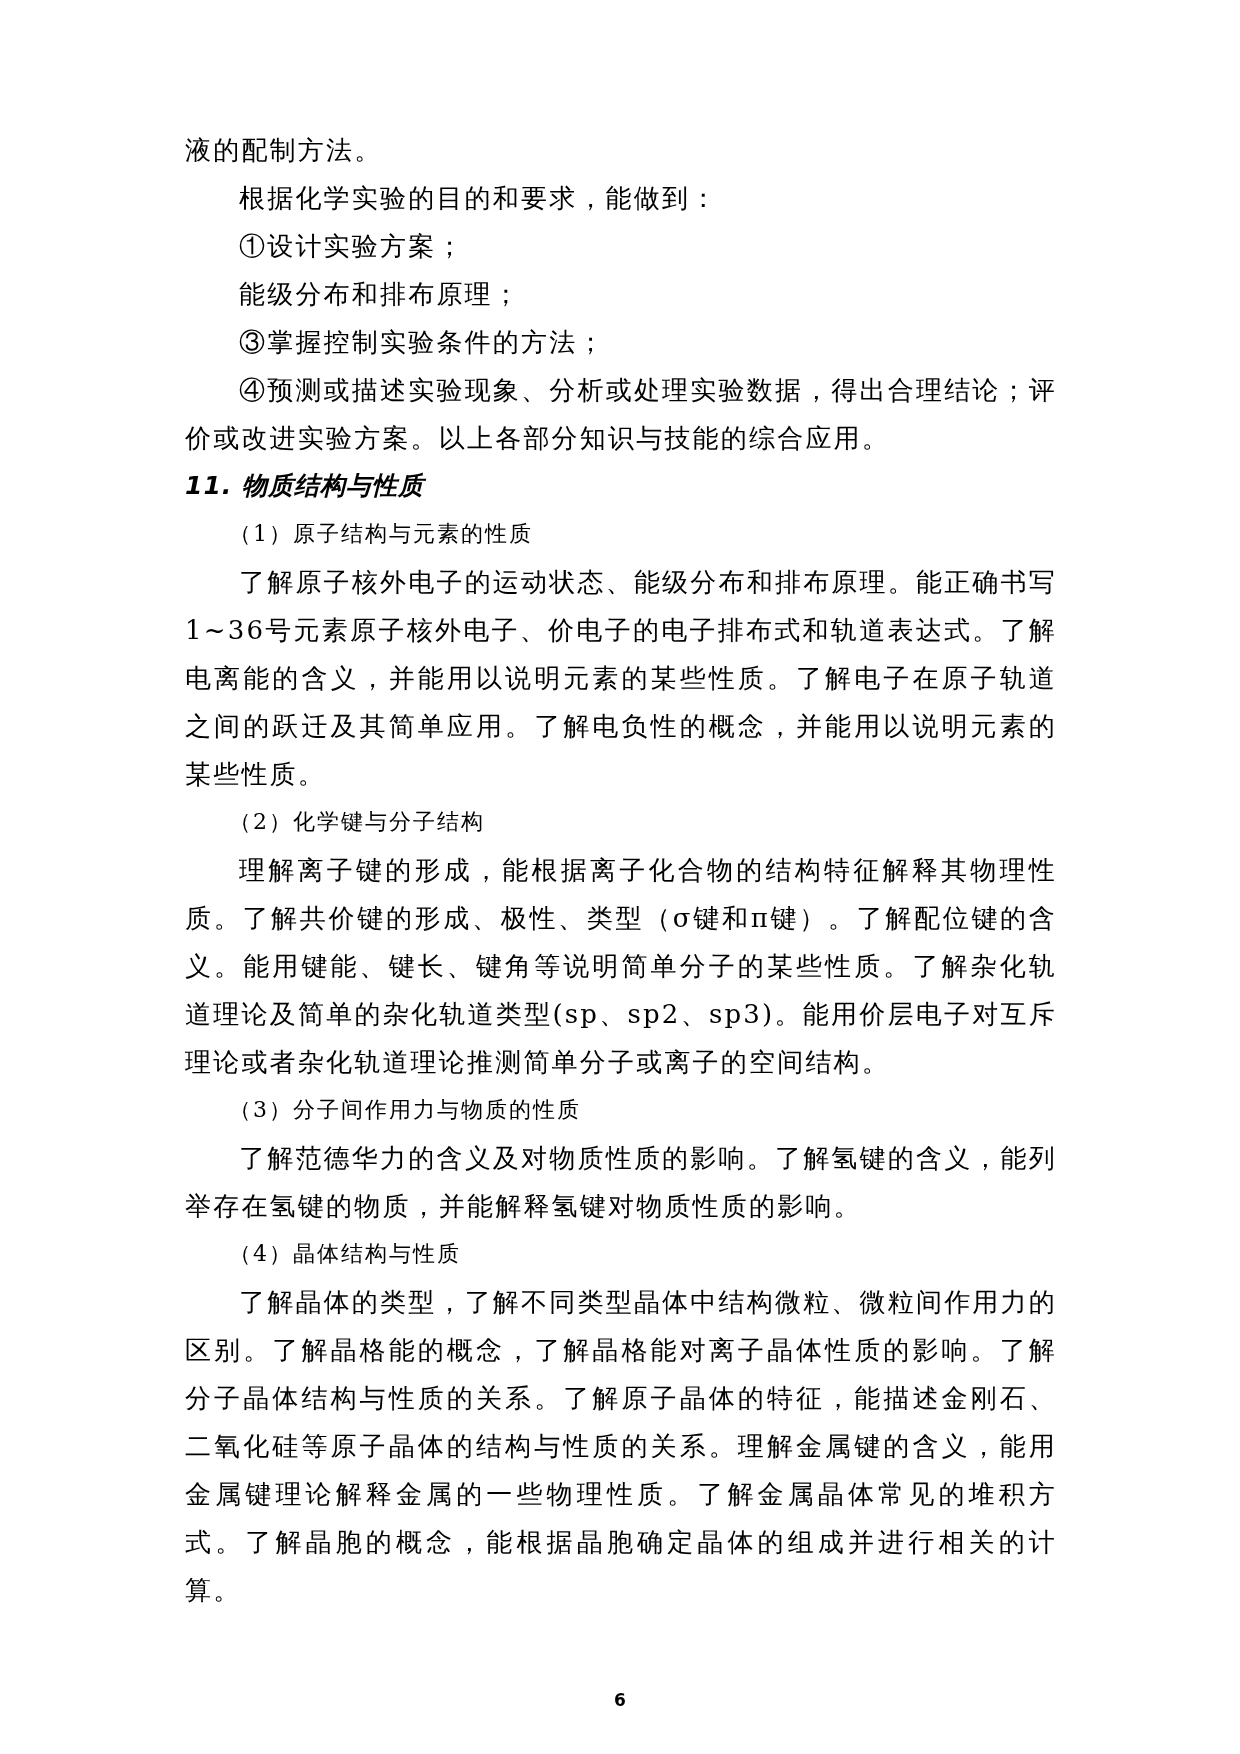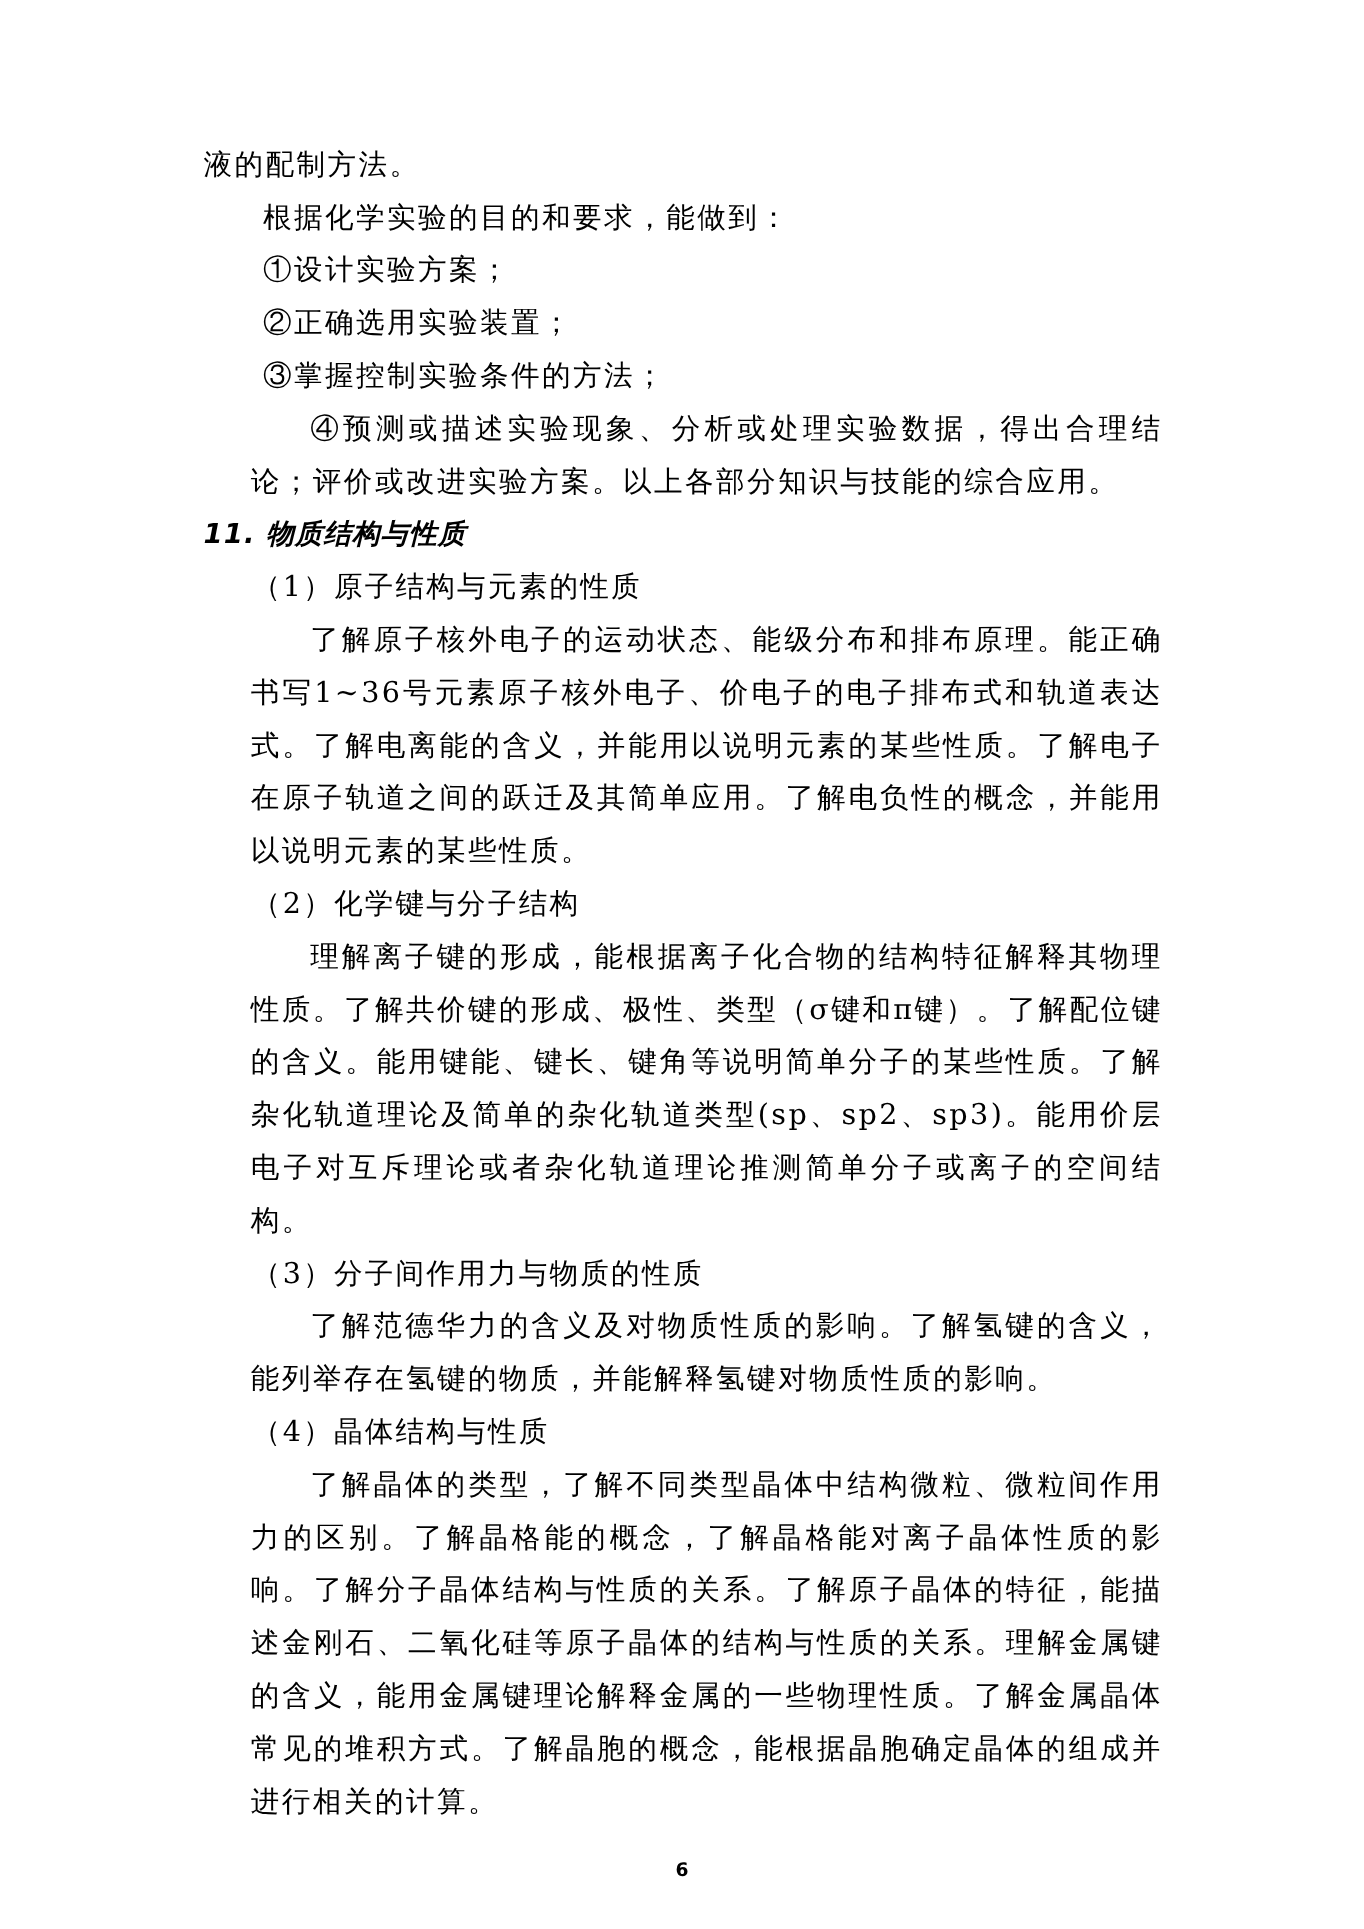--- a/index.html
+++ b/index.html
@@ -1,34 +1,34 @@
 <!DOCTYPE html>
 <html><head>
 <meta charset="utf-8">
 <style>
   html, body { margin:0; padding:0; background:#ffffff; }
   body { width:1240px; height:1754px; position:relative; overflow:hidden;
          font-family:"DejaVu Serif", "Liberation Serif", serif; color:#000; }
   .page { position:absolute; left:185px; top:126px; width:872px; }
   .line { font-size:26px; line-height:48px; height:48px; white-space:nowrap; letter-spacing:2.2px; }
-  .para { font-size:26px; line-height:48px; letter-spacing:2.2px; text-align:justify; text-justify:inter-character;margin-left:43px; }
+  .para { font-size:26px; line-height:48px; letter-spacing:2.2px; text-align:justify; text-justify:inter-character; }
   .indent { text-indent:54px; }
   .heading { font-family:"DejaVu Sans", "Liberation Sans", sans-serif; font-weight:bold; font-size:25px; line-height:48px; letter-spacing:1px;font-style:italic; }
-  .sub { font-size:26px; line-height:48px; padding-left:44px; letter-spacing:2px; }
+  .sub { font-size:22px; line-height:48px; padding-left:44px; letter-spacing:2px; }
   .pagenum { position:absolute; left:0; width:1240px; top:1690px; text-align:center;
              font-family:"DejaVu Sans", "Liberation Sans", sans-serif; font-weight:bold; font-size:17px; }
 </style>
 </head>
 <body>
 
 <div class="page">
   <div class="line">液的配制方法。</div>
   <div class="line indent">根据化学实验的目的和要求，能做到：</div>
   <div class="line indent">①设计实验方案；</div>
-  <div class="line indent">②正确选用实验装置；</div>
+  <div class="line indent">能级分布和排布原理；</div>
   <div class="line indent">③掌握控制实验条件的方法；</div>
   <div class="para indent">④预测或描述实验现象、分析或处理实验数据，得出合理结论；评价或改进实验方案。以上各部分知识与技能的综合应用。</div>
 
   <div class="heading">11. 物质结构与性质</div>
 
   <div class="sub">（1）原子结构与元素的性质</div>
   <div class="para indent">了解原子核外电子的运动状态、能级分布和排布原理。能正确书写1~36号元素原子核外电子、价电子的电子排布式和轨道表达式。了解电离能的含义，并能用以说明元素的某些性质。了解电子在原子轨道之间的跃迁及其简单应用。了解电负性的概念，并能用以说明元素的某些性质。</div>
 
   <div class="sub">（2）化学键与分子结构</div>
   <div class="para indent">理解离子键的形成，能根据离子化合物的结构特征解释其物理性质。了解共价键的形成、极性、类型（σ键和π键）。了解配位键的含义。能用键能、键长、键角等说明简单分子的某些性质。了解杂化轨道理论及简单的杂化轨道类型(sp、sp2、sp3)。能用价层电子对互斥理论或者杂化轨道理论推测简单分子或离子的空间结构。</div>

